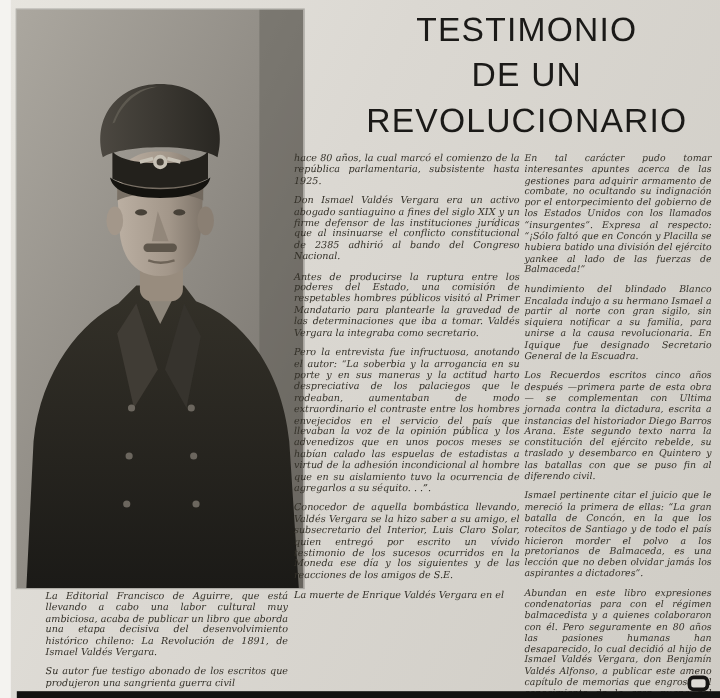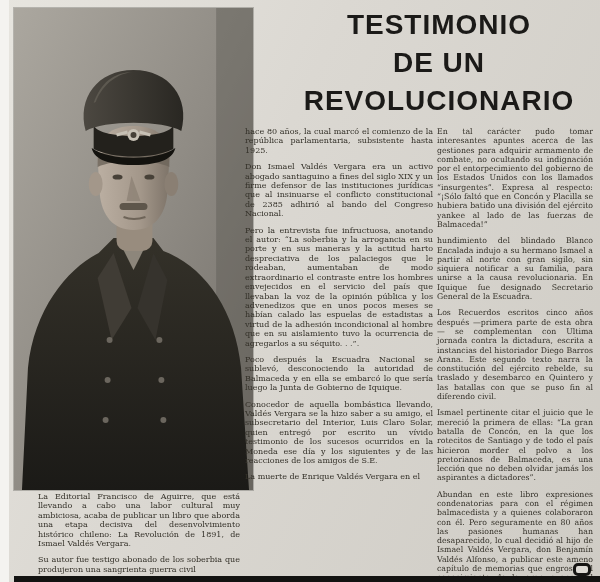--- a/index.html
+++ b/index.html
@@ -28,27 +28,28 @@
     position: absolute; left: 14px; top: 8px; width: 239px; height: 482px;
     margin: 0; z-index: 1;
     box-shadow: 0 0 0 1px rgba(90,88,82,.35);
   }
   .photo svg { display: block; width: 100%; height: 100%; }
   
   .title {
     position: absolute; left: 285px; top: 6px; width: 308px;
     margin: 0; z-index: 2;
     font-family: "Liberation Sans", sans-serif;
-    font-weight: 700; font-size: 28px; line-height: 38px;
+    font-weight: 400; font-size: 28px; line-height: 38px;
     letter-spacing: 1px; text-align: center; color: #1b1a18;
   }
   
   .col {
     position: absolute; z-index: 1;
     color: #343129;
+    font-style: italic;
     text-align: justify;
   }
   .col p { margin: 0 0 7px 0; }
   .col-left   { left: 38px;  top: 492px; width: 202px; font-size: 8px;   line-height: 9.4px; }
   .col-middle { left: 245px; top: 127px; width: 188px; font-size: 8px;   line-height: 9.4px; }
   .col-right  { left: 437px; top: 127px; width: 156px; font-size: 7.8px; line-height: 9.3px; }
   
   .endmark {
     position: absolute; left: 573px; top: 563px;
     width: 12px; height: 7px;
@@ -122,28 +123,28 @@
   </figure>
 
   <h1 class="title">
     <div>TESTIMONIO</div>
     <div>DE UN</div>
     <div>REVOLUCIONARIO</div>
   </h1>
 
   <div class="col col-left">
     <p>La Editorial Francisco de Aguirre, que está llevando a cabo una labor cultural muy ambiciosa, acaba de publicar un libro que aborda una etapa decisiva del desenvolvimiento histórico chileno: La Revolución de 1891, de Ismael Valdés Vergara.</p>
-    <p>Su autor fue testigo abonado de los soberbia que produjeron una sangrienta guerra civil</p>
+    <p>Su autor fue testigo abonado de los escritos que produjeron una sangrienta guerra civil</p>
   </div>
 
   <div class="col col-middle">
     <p>hace 80 años, la cual marcó el comienzo de la república parlamentaria, subsistente hasta 1925.</p>
     <p>Don Ismael Valdés Vergara era un activo abogado santiaguino a fines del siglo XIX y un firme defensor de las instituciones jurídicas que al insinuarse el conflicto constitucional de 2385 adhirió al bando del Congreso Nacional.</p>
+    <p>Antes de producirse la ruptura entre los poderes del Estado, una comisión de respetables hombres públicos visitó al Primer Mandatario para plantearle la gravedad de las determinaciones que iba a tomar. Valdés Vergara la integraba como secretario.</p>
     <p>Pero la entrevista fue infructuosa, anotando el autor: “La soberbia y la arrogancia en su porte y en sus maneras y la actitud harto despreciativa de los palaciegos que le rodeaban, aumentaban de modo extraordinario el contraste entre los hombres envejecidos en el servicio del país que llevaban la voz de la opinión pública y los advenedizos que en unos pocos meses se habían calado las espuelas de estadistas a virtud de la adhesión incondicional al hombre que en su aislamiento tuvo la ocurrencia de agregarlos a su séquito. . .”.</p>
-    <p>Poco después la Escuadra Nacional se sublevó, desconociendo la autoridad de Balmaceda y en ella se embarcó lo que sería luego la Junta de Gobierno de Iquique.</p>
     <p>Conocedor de aquella bombástica llevando, Valdés Vergara se la hizo saber a su amigo, el subsecretario del Interior, Luis Claro Solar, quien entregó por escrito un vívido testimonio de los sucesos ocurridos en la Moneda ese día y los siguientes y de las reacciones de los amigos de S.E.</p>
     <p>La muerte de Enrique Valdés Vergara en el</p>
   </div>
 
   <div class="col col-right">
     <p>En tal carácter pudo tomar interesantes apuntes acerca de las gestiones para adquirir armamento de combate, no ocultando su indignación por el entorpecimiento del gobierno de los Estados Unidos con los llamados “insurgentes”. Expresa al respecto: “¡Sólo faltó que en Concón y Placilla se hubiera batido una división del ejército yankee al lado de las fuerzas de Balmaceda!”</p>
     <p>hundimiento del blindado Blanco Encalada indujo a su hermano Ismael a partir al norte con gran sigilo, sin siquiera notificar a su familia, para unirse a la causa revolucionaria. En Iquique fue designado Secretario General de la Escuadra.</p>
     <p>Los Recuerdos escritos cinco años después —primera parte de esta obra— se complementan con Ultima jornada contra la dictadura, escrita a instancias del historiador Diego Barros Arana. Este segundo texto narra la constitución del ejército rebelde, su traslado y desembarco en Quintero y las batallas con que se puso fin al diferendo civil.</p>
     <p>Ismael pertinente citar el juicio que le mereció la primera de ellas: “La gran batalla de Concón, en la que los rotecitos de Santiago y de todo el país hicieron morder el polvo a los pretorianos de Balmaceda, es una lección que no deben olvidar jamás los aspirantes a dictadores”.</p>
     <p>Abundan en este libro expresiones condenatorias para con el régimen balmacedista y a quienes colaboraron con él. Pero seguramente en 80 años las pasiones humanas han desaparecido, lo cual decidió al hijo de Ismael Valdés Vergara, don Benjamín Valdés Alfonso, a publicar este ameno capítulo de memorias que engrosan el conocimiento de la gran pugna del noventa y uno.</p>

